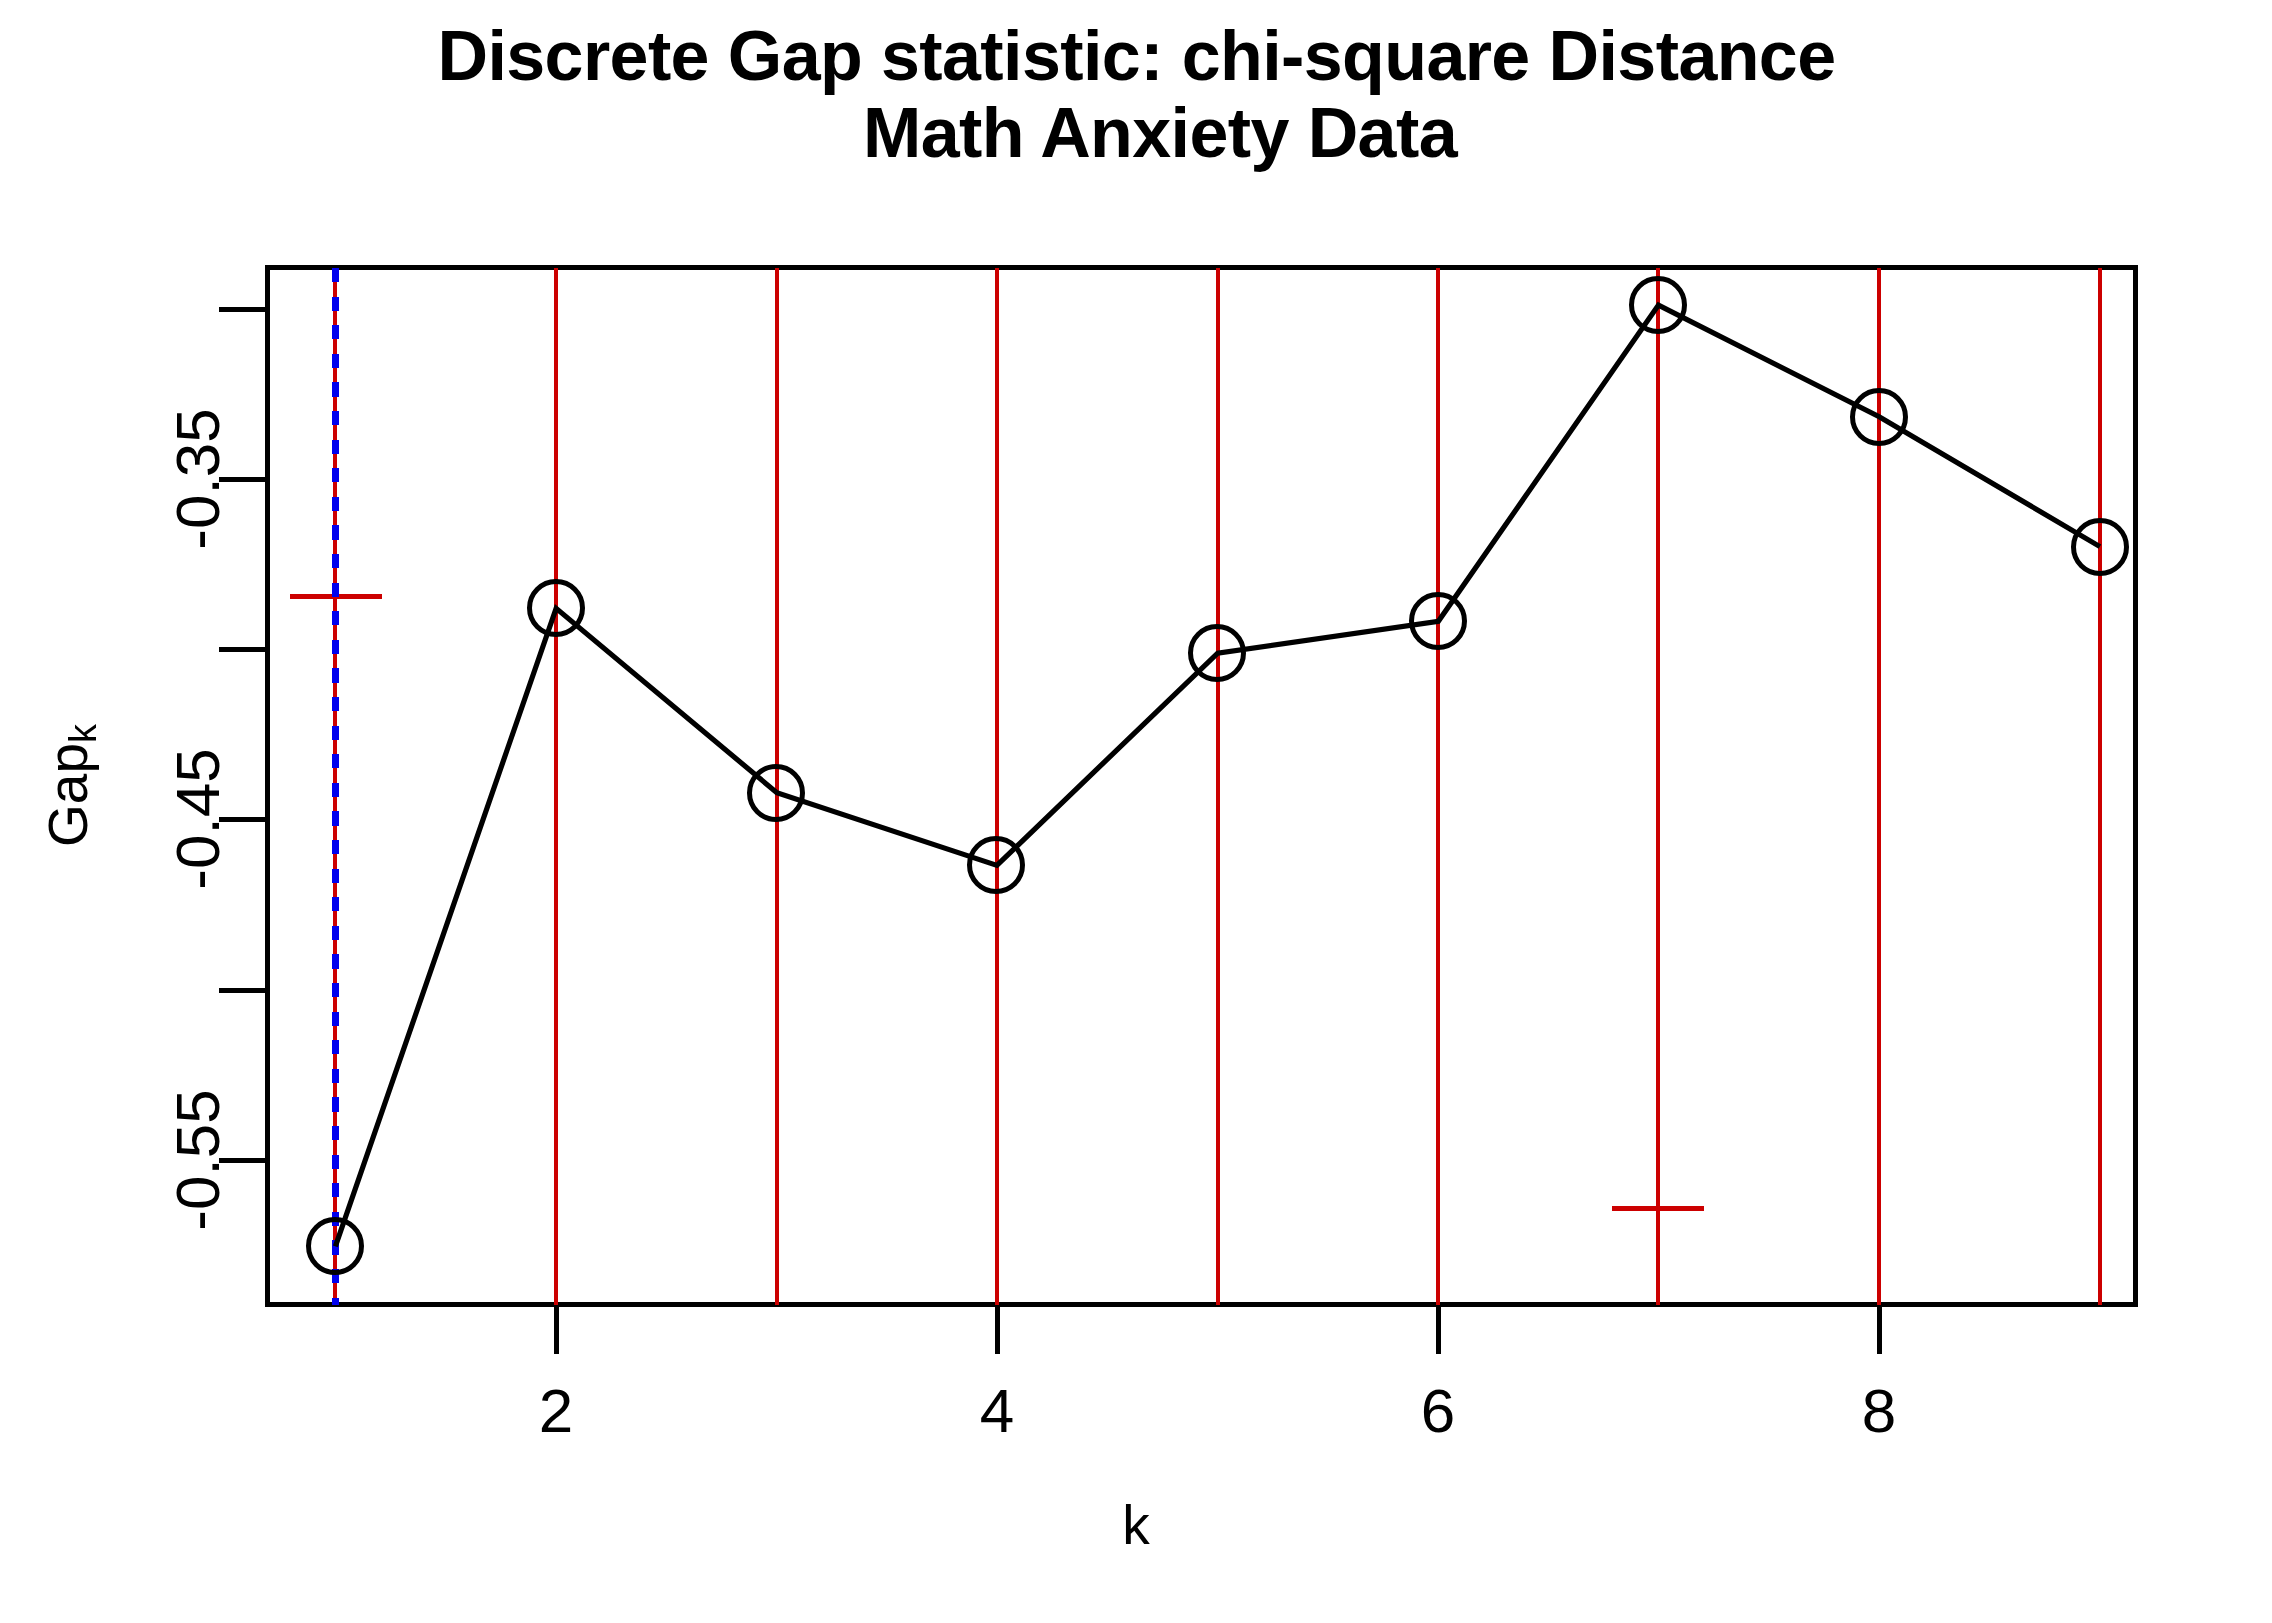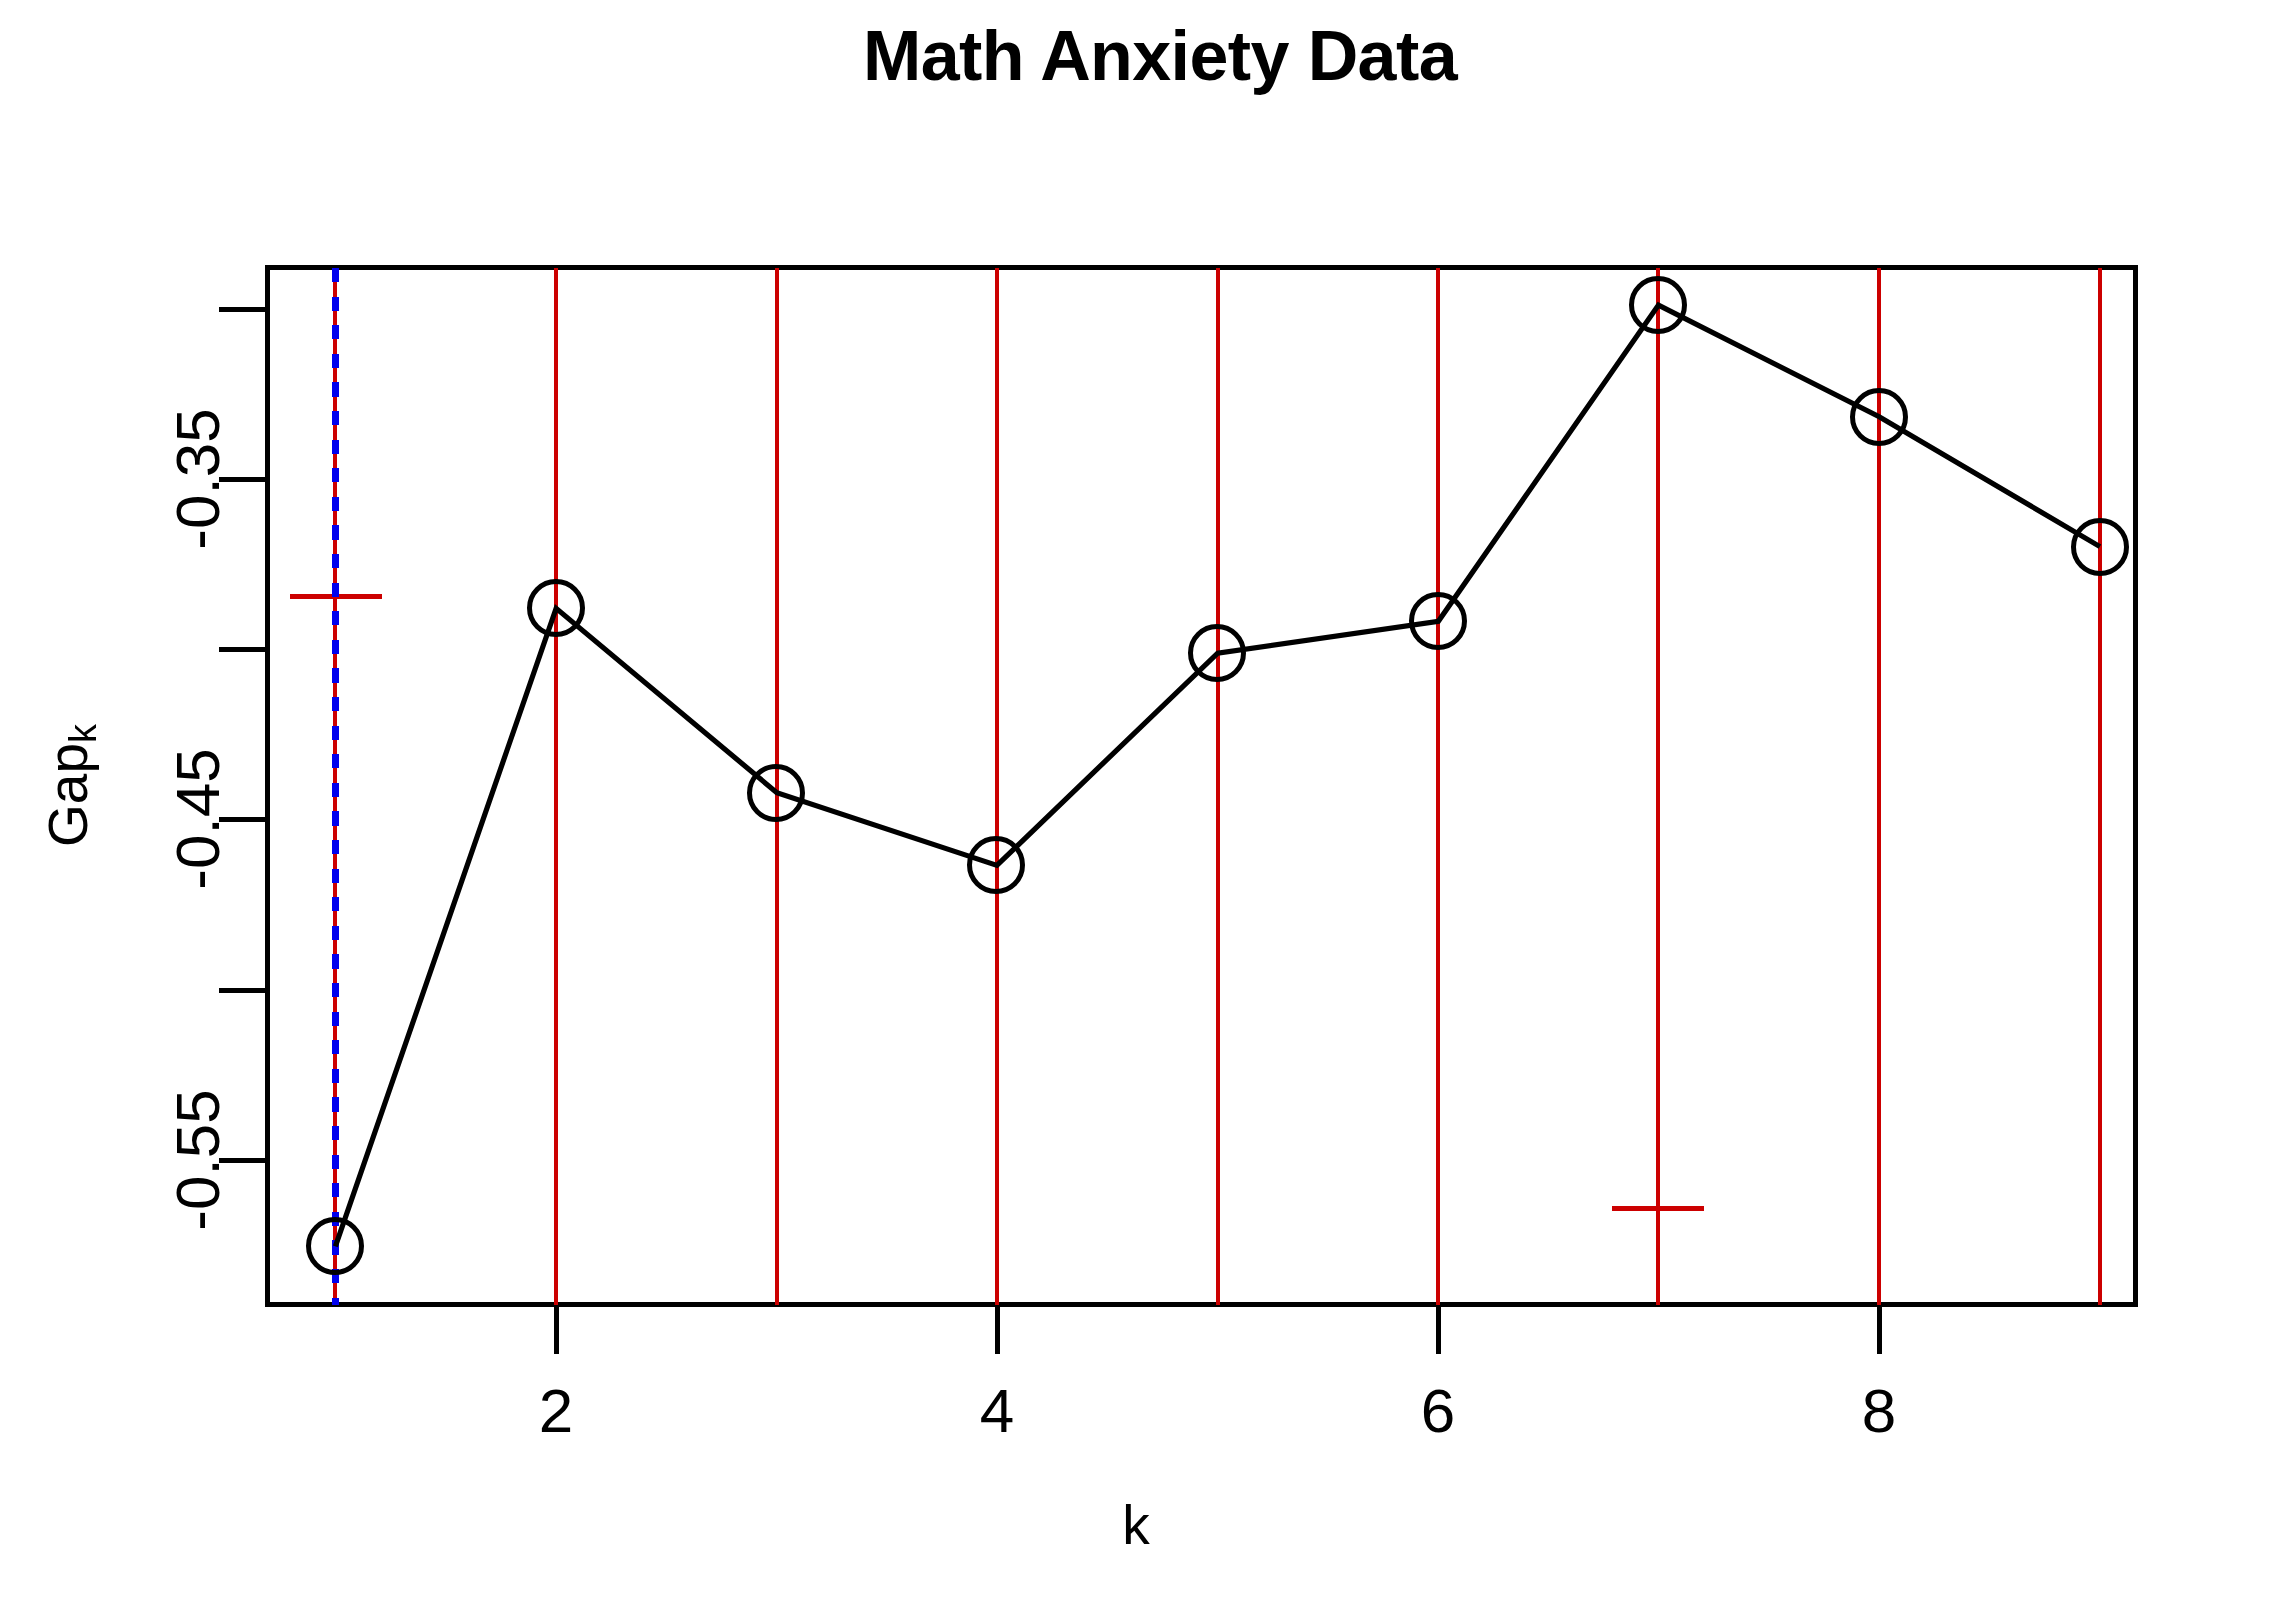--- a/index.html
+++ b/index.html
@@ -54,20 +54,21 @@
   }
   .axis-title-y sub{font-size:38px;vertical-align:baseline;position:relative;top:9px;}
   svg.series{position:absolute;left:0;top:0;width:2273px;height:1623px;pointer-events:none;}
 </style>
 </head>
 <body>
 
 <div id="root">
 
   <div class="title" style="top:18px;">
+    <span class="l1">Discrete Gap statistic: chi-square Distance</span>
     <span class="l2">Math Anxiety Data</span>
   </div>
 
   <div class="plotbox" style="left:265px;top:265px;width:1873px;height:1042px;"></div>
 
   <div class="vline" style="left:333px;top:268px;height:1037px;"></div>
   <div class="vline" style="left:554px;top:268px;height:1037px;"></div>
   <div class="vline" style="left:775px;top:268px;height:1037px;"></div>
   <div class="vline" style="left:995px;top:268px;height:1037px;"></div>
   <div class="vline" style="left:1216px;top:268px;height:1037px;"></div>

